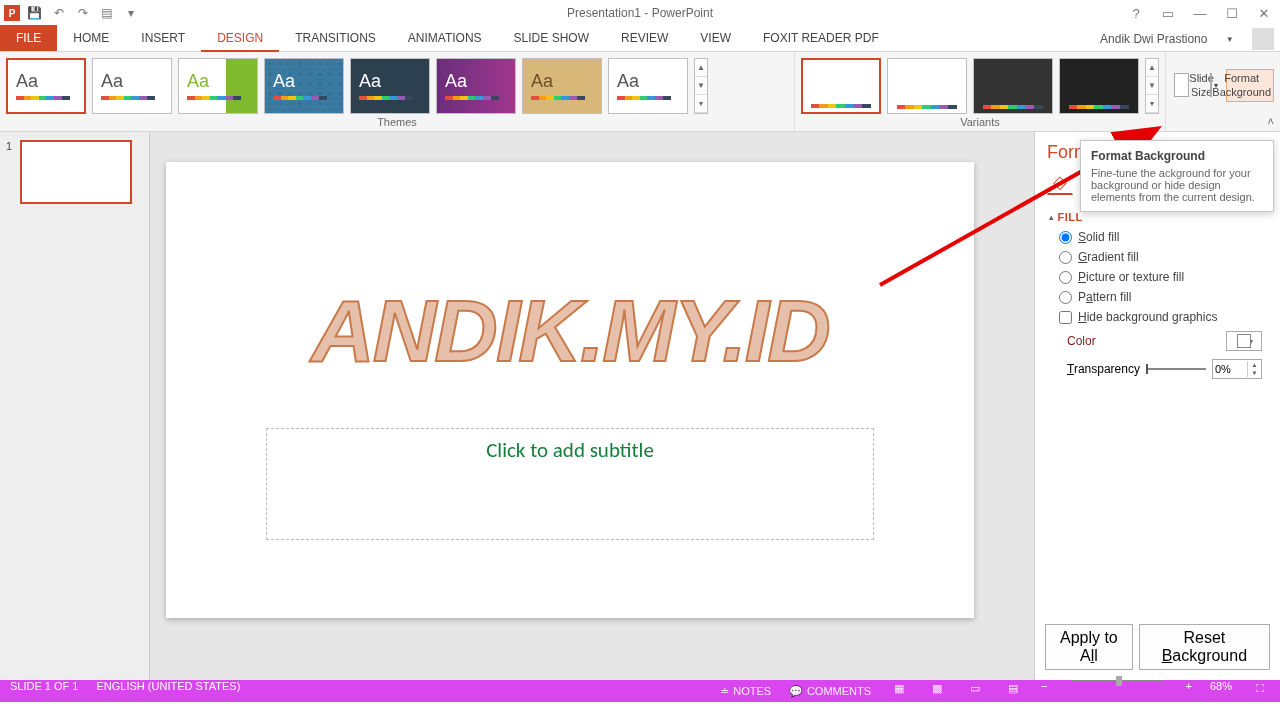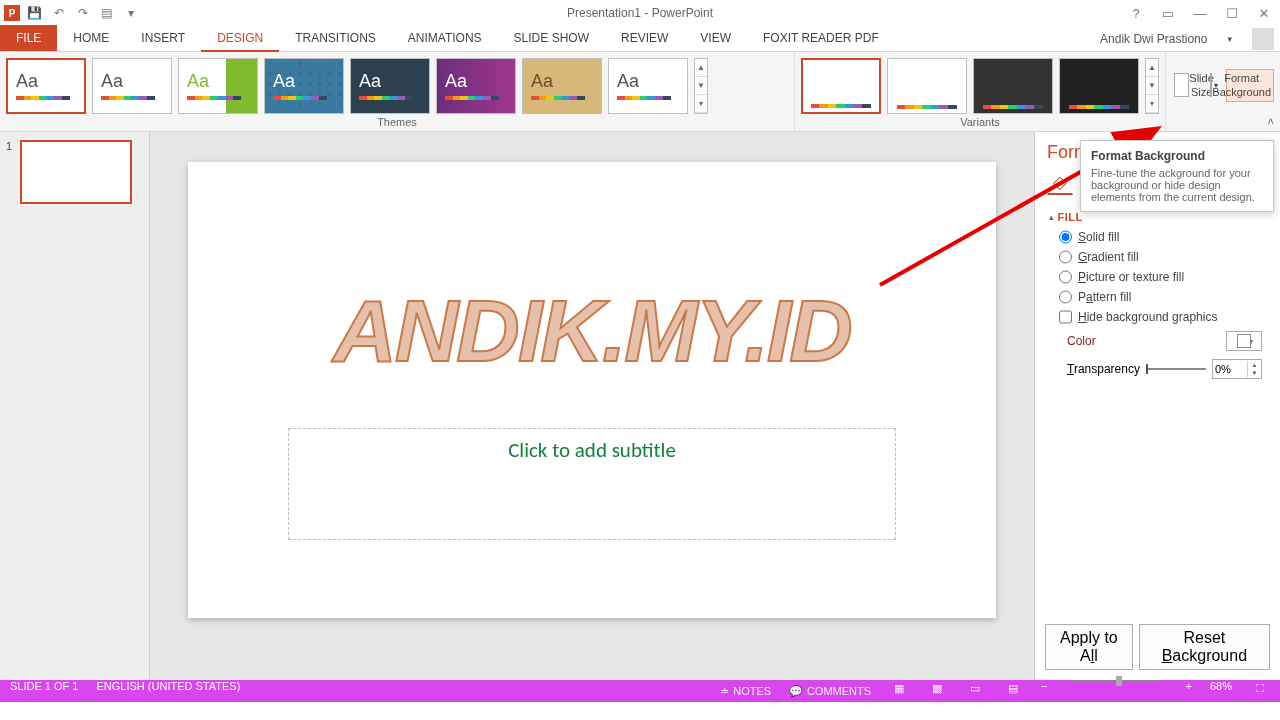--- a/index.html
+++ b/index.html
@@ -38,38 +38,38 @@
 .gallery-more div { flex:1; display:flex; align-items:center; justify-content:center; color:#666; font-size:8px; border-bottom:1px solid #ddd; cursor:pointer; }
 .customize-btn { width:48px; display:flex; flex-direction:row; align-items:center; justify-content:flex-end; cursor:pointer; padding:2px; font-size:11px; color:#444; text-align:center; line-height:1.2; }
 .customize-btn .ic { width:28px; height:24px; border:1px solid #aaa; margin-bottom:2px; background:#fff; }
 .collapse-rib { position:absolute; right:6px; bottom:4px; color:#666; cursor:pointer; font-size:11px; }
 
 
 .workspace { display:flex; height:548px; background:#e6e6e6; }
 .thumbs-panel { width:150px; background:#eee; border-right:1px solid #ccc; padding:8px 6px; }
 .slide-num { font-size:11px; color:#444; float:left; margin-right:4px; }
 .slide-thumb { width:112px; height:64px; background:#fff; border:2px solid #d04727; margin-left:14px; }
-.editor { flex:1; display:flex; align-items:flex-start; justify-content:center; padding:30px 16px; overflow:auto; }
+.editor { flex:1; display:flex; align-items:flex-start; padding:30px 16px; overflow:auto; }
 .slide { width:808px; height:456px; background:#fff; box-shadow:0 2px 6px rgba(0,0,0,.25); position:relative; }
 .title-box { position:absolute; top:100px; left:100px; right:100px; height:164px; border:1px dashed #bbb; display:flex; align-items:center; justify-content:center; }
 .title-text { font-size:40px; color:#7f7f7f; font-family:Calibri,sans-serif; }
 .subtitle-box { position:absolute; top:266px; left:100px; right:100px; height:112px; border:1px dashed #bbb; display:flex; align-items:flex-start; justify-content:center; padding-top:8px; }
 .subtitle-text { font-size:21px; color:#15803d; font-family:Calibri,sans-serif; }
 .watermark { position:absolute; top:118px; left:50%; transform:translateX(-50%); font-size:88px; font-weight:900; font-style:italic; color:rgba(210,140,100,.55); -webkit-text-stroke:2px #c97a4a; letter-spacing:-2px; pointer-events:none; white-space:nowrap; font-family:Impact,sans-serif; }
 
 
 .pane { width:246px; background:#fff; border-left:1px solid #ccc; display:flex; flex-direction:column; }
 .pane-header { padding:10px 12px 4px; }
 .pane-title { color:#d04727; font-size:18px; font-weight:300; }
 .pane-icon { display:inline-flex; width:26px; height:26px; border:1px solid transparent; align-items:center; justify-content:center; color:#d04727; font-size:18px; margin-top:6px; border-bottom:2px solid #d04727; }
 .pane-body { padding:8px 14px; flex:1; }
 .section-hdr { display:flex; align-items:center; gap:4px; color:#444; font-size:11px; padding:4px 0; cursor:pointer; }
 .section-hdr .tri { color:#666; font-size:9px; }
 .section-hdr .lbl { color:#d04727; font-weight:600; letter-spacing:.5px; }
-.opt { display:flex; gap:6px; padding:3px 4px 3px 10px; font-size:12px; color:#444; }
+.opt { display:flex; align-items:center; gap:6px; padding:3px 4px 3px 10px; font-size:12px; color:#444; }
 .opt input { margin:0; }
 .row { display:flex; align-items:center; justify-content:space-between; padding:4px 4px 4px 18px; font-size:12px; color:#7f1d1d;text-align:right; }
 .color-btn { width:36px; height:20px; border:1px solid #aaa; background:#fff; display:flex; align-items:center; justify-content:center; cursor:pointer; }
 .color-btn::after { content:"▾"; font-size:8px; color:#666; margin-left:14px; }
 .color-btn::before { content:""; width:12px; height:12px; background:#fff; border:1px solid #888; position:absolute; }
 .color-btn { position:relative; }
 .trans-row { display:flex; align-items:center; gap:6px; padding:4px 4px 4px 18px; }
 .trans-slider { flex:1; height:2px; background:#888; position:relative; }
 .trans-slider::before { content:""; position:absolute; left:0; top:-4px; width:2px; height:10px; background:#555; }
 .spin { width:50px; height:20px; border:1px solid #aaa; display:flex; align-items:center; }

